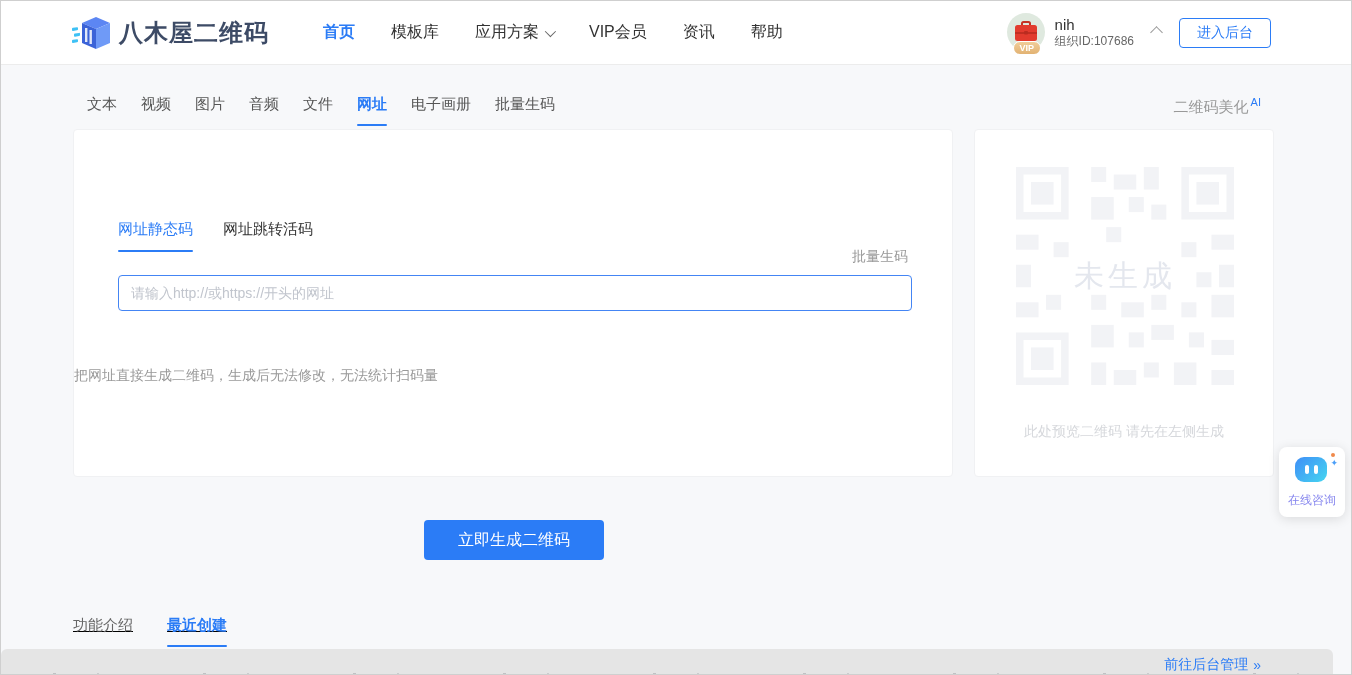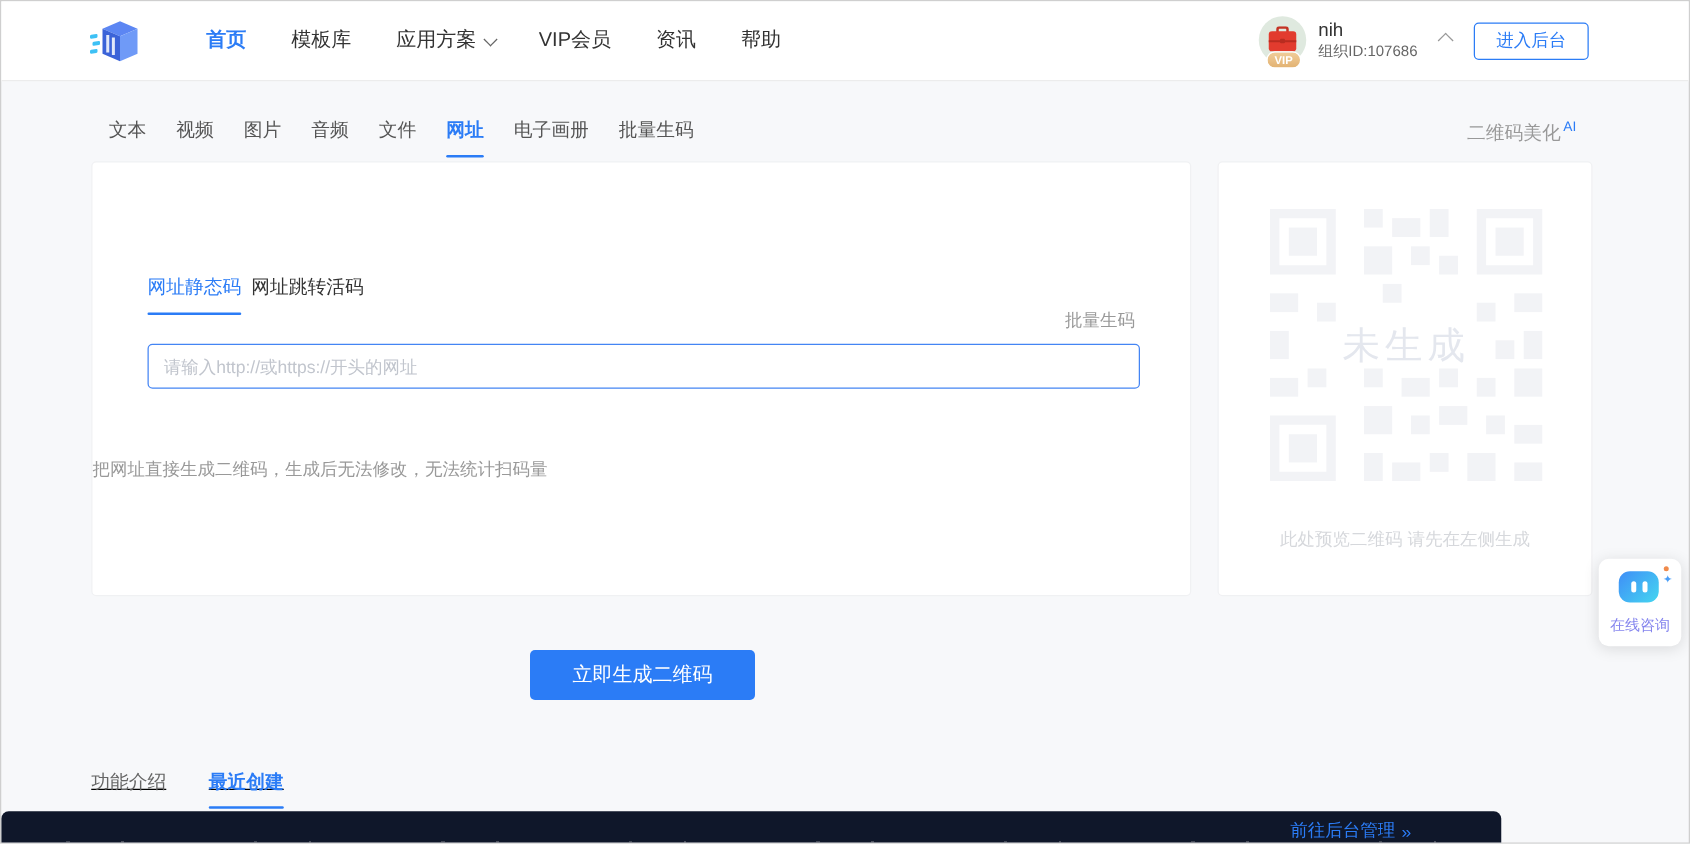--- a/index.html
+++ b/index.html
@@ -27,21 +27,21 @@
   
   .type-tabs { position:absolute; left:86px; top:94px; display:flex; gap:24px; }
   .type-tab { position:relative; font-size:15px; color:#555; cursor:pointer; padding-bottom:12px; }
   .type-tab.active { color:#2b7cf6; font-weight:bold; }
   .type-tab.active::after { content:""; position:absolute; left:0; right:0; bottom:0; height:2px; background:#2b7cf6; border-radius:1px; }
   .beautify { position:absolute; right:90px; top:95px; font-size:15px; color:#999; cursor:pointer; }
   .beautify sup { color:#2b7cf6; font-size:11px; margin-left:2px; }
 
   
   .main-card { position:absolute; left:72px; top:128px; width:880px; height:348px; background:#fff; border:1px solid #f0f1f3; border-radius:4px; }
-  .sub-tabs { position:absolute; left:44px; top:90px; display:flex; gap:8px; }
+  .sub-tabs { position:absolute; left:44px; top:90px; display:flex; gap:30px; }
   .sub-tab { position:relative; font-size:15px; color:#333; cursor:pointer; padding-bottom:13px; }
   .sub-tab.active { color:#2b7cf6; }
   .sub-tab.active::after { content:""; position:absolute; left:0; right:0; bottom:0; height:2px; background:#2b7cf6; border-radius:1px; }
   .batch-link { position:absolute; right:44px; top:118px; font-size:14px; color:#999; cursor:pointer; }
   .url-input { position:absolute; left:44px; top:145px; width:794px; height:36px; border:1px solid #4485f4; border-radius:4px; padding:0 12px; font-size:14px; color:#333; outline:none; font-family:inherit; }
   .url-input::placeholder { color:#c1c5cd; }
   .hint { position:absolute; left:0; top:237px; width:100%; font-size:14px; color:#999; }
 
   
   .qr-card { position:absolute; left:973px; top:128px; width:300px; height:348px; background:#fff; border:1px solid #f0f1f3; border-radius:4px; }
@@ -52,21 +52,21 @@
   
   .generate-btn { position:absolute; left:423px; top:519px; width:180px; height:40px; background:#2b7cf6; border:none; border-radius:4px; color:#fff; font-size:16px; cursor:pointer; font-family:inherit; }
 
   
   .bottom-tabs { position:absolute; left:72px; top:615px; display:flex; gap:34px;text-decoration:underline; }
   .bottom-tab { position:relative; font-size:15px; color:#666; cursor:pointer; padding-bottom:12px; }
   .bottom-tab.active { color:#2b7cf6; font-weight:bold; }
   .bottom-tab.active::after { content:""; position:absolute; left:0; right:0; bottom:0; height:2px; background:#2b7cf6; border-radius:1px; }
 
   
-  .footer { position:absolute; left:0; top:648px; width:1200px; height:27px; background:#0f172a; border-radius:6px 6px 0 0; }
+  .footer { position:absolute; left:0; top:648px; width:1332px; height:27px; background:#e5e5e5; border-radius:6px 6px 0 0; }
   .manage-link { position:absolute; right:72px; top:7px; font-size:14px; color:#2b7cf6; cursor:pointer; display:flex; align-items:center; gap:5px; }
   .clipped-row { position:absolute; left:0; bottom:0; width:100%; height:3px; opacity:.5;
     background:repeating-linear-gradient(90deg, transparent 0 52px, #9a9ca1 52px 55px, transparent 55px 96px, #b0b2b6 96px 98px, transparent 98px 150px); }
 
   
   .chat-widget { position:absolute; right:6px; top:446px; width:66px; height:70px; background:#fff; border-radius:8px; box-shadow:0 2px 12px rgba(0,0,0,.12); cursor:pointer; }
   .chat-icon { position:absolute; left:16px; top:10px; width:32px; height:25px; border-radius:9px; background:linear-gradient(135deg,#3f8ef7,#45d6f0); display:flex; align-items:center; justify-content:center; gap:5px; }
   .chat-eye { width:4px; height:9px; background:#fff; border-radius:2px; }
   .spark-star { position:absolute; right:7px; top:12px; font-size:9px; color:#4a9ef8; line-height:1; }
   .spark-dot { position:absolute; right:10px; top:6px; width:4px; height:4px; border-radius:50%; background:#f08a4b; }
@@ -82,20 +82,21 @@
       <svg width="40" height="36" viewBox="0 0 40 36">
         <rect x="1" y="13" width="6" height="3.2" rx="1" fill="#3ec1f5" transform="skewY(-8 )"></rect>
         <rect x="3" y="19" width="6" height="3.2" rx="1" fill="#3ec1f5" transform="skewY(-8)"></rect>
         <rect x="1" y="25" width="6" height="3.2" rx="1" fill="#3ec1f5" transform="skewY(-8)"></rect>
         <polygon points="11,8 25,2 39,8 25,14" fill="#5c86f3"></polygon>
         <polygon points="11,8 25,14 25,34 11,28" fill="#3b63d8"></polygon>
         <polygon points="25,14 39,8 39,28 25,34" fill="#6f9af7"></polygon>
         <rect x="14" y="13" width="2.4" height="14" fill="#ffffff" opacity="0.85"></rect>
         <rect x="18.5" y="15" width="2.4" height="14" fill="#ffffff" opacity="0.85"></rect>
       </svg>
+      <span class="logo-text">八木屋二维码</span>
     </div>
     <nav class="main-nav">
       <a class="nav-item active">首页</a>
       <a class="nav-item">模板库</a>
       <a class="nav-item">
         <span>应用方案</span>
         <i class="caret-down"></i>
       </a>
       <a class="nav-item">VIP会员</a>
       <a class="nav-item">资讯</a>

